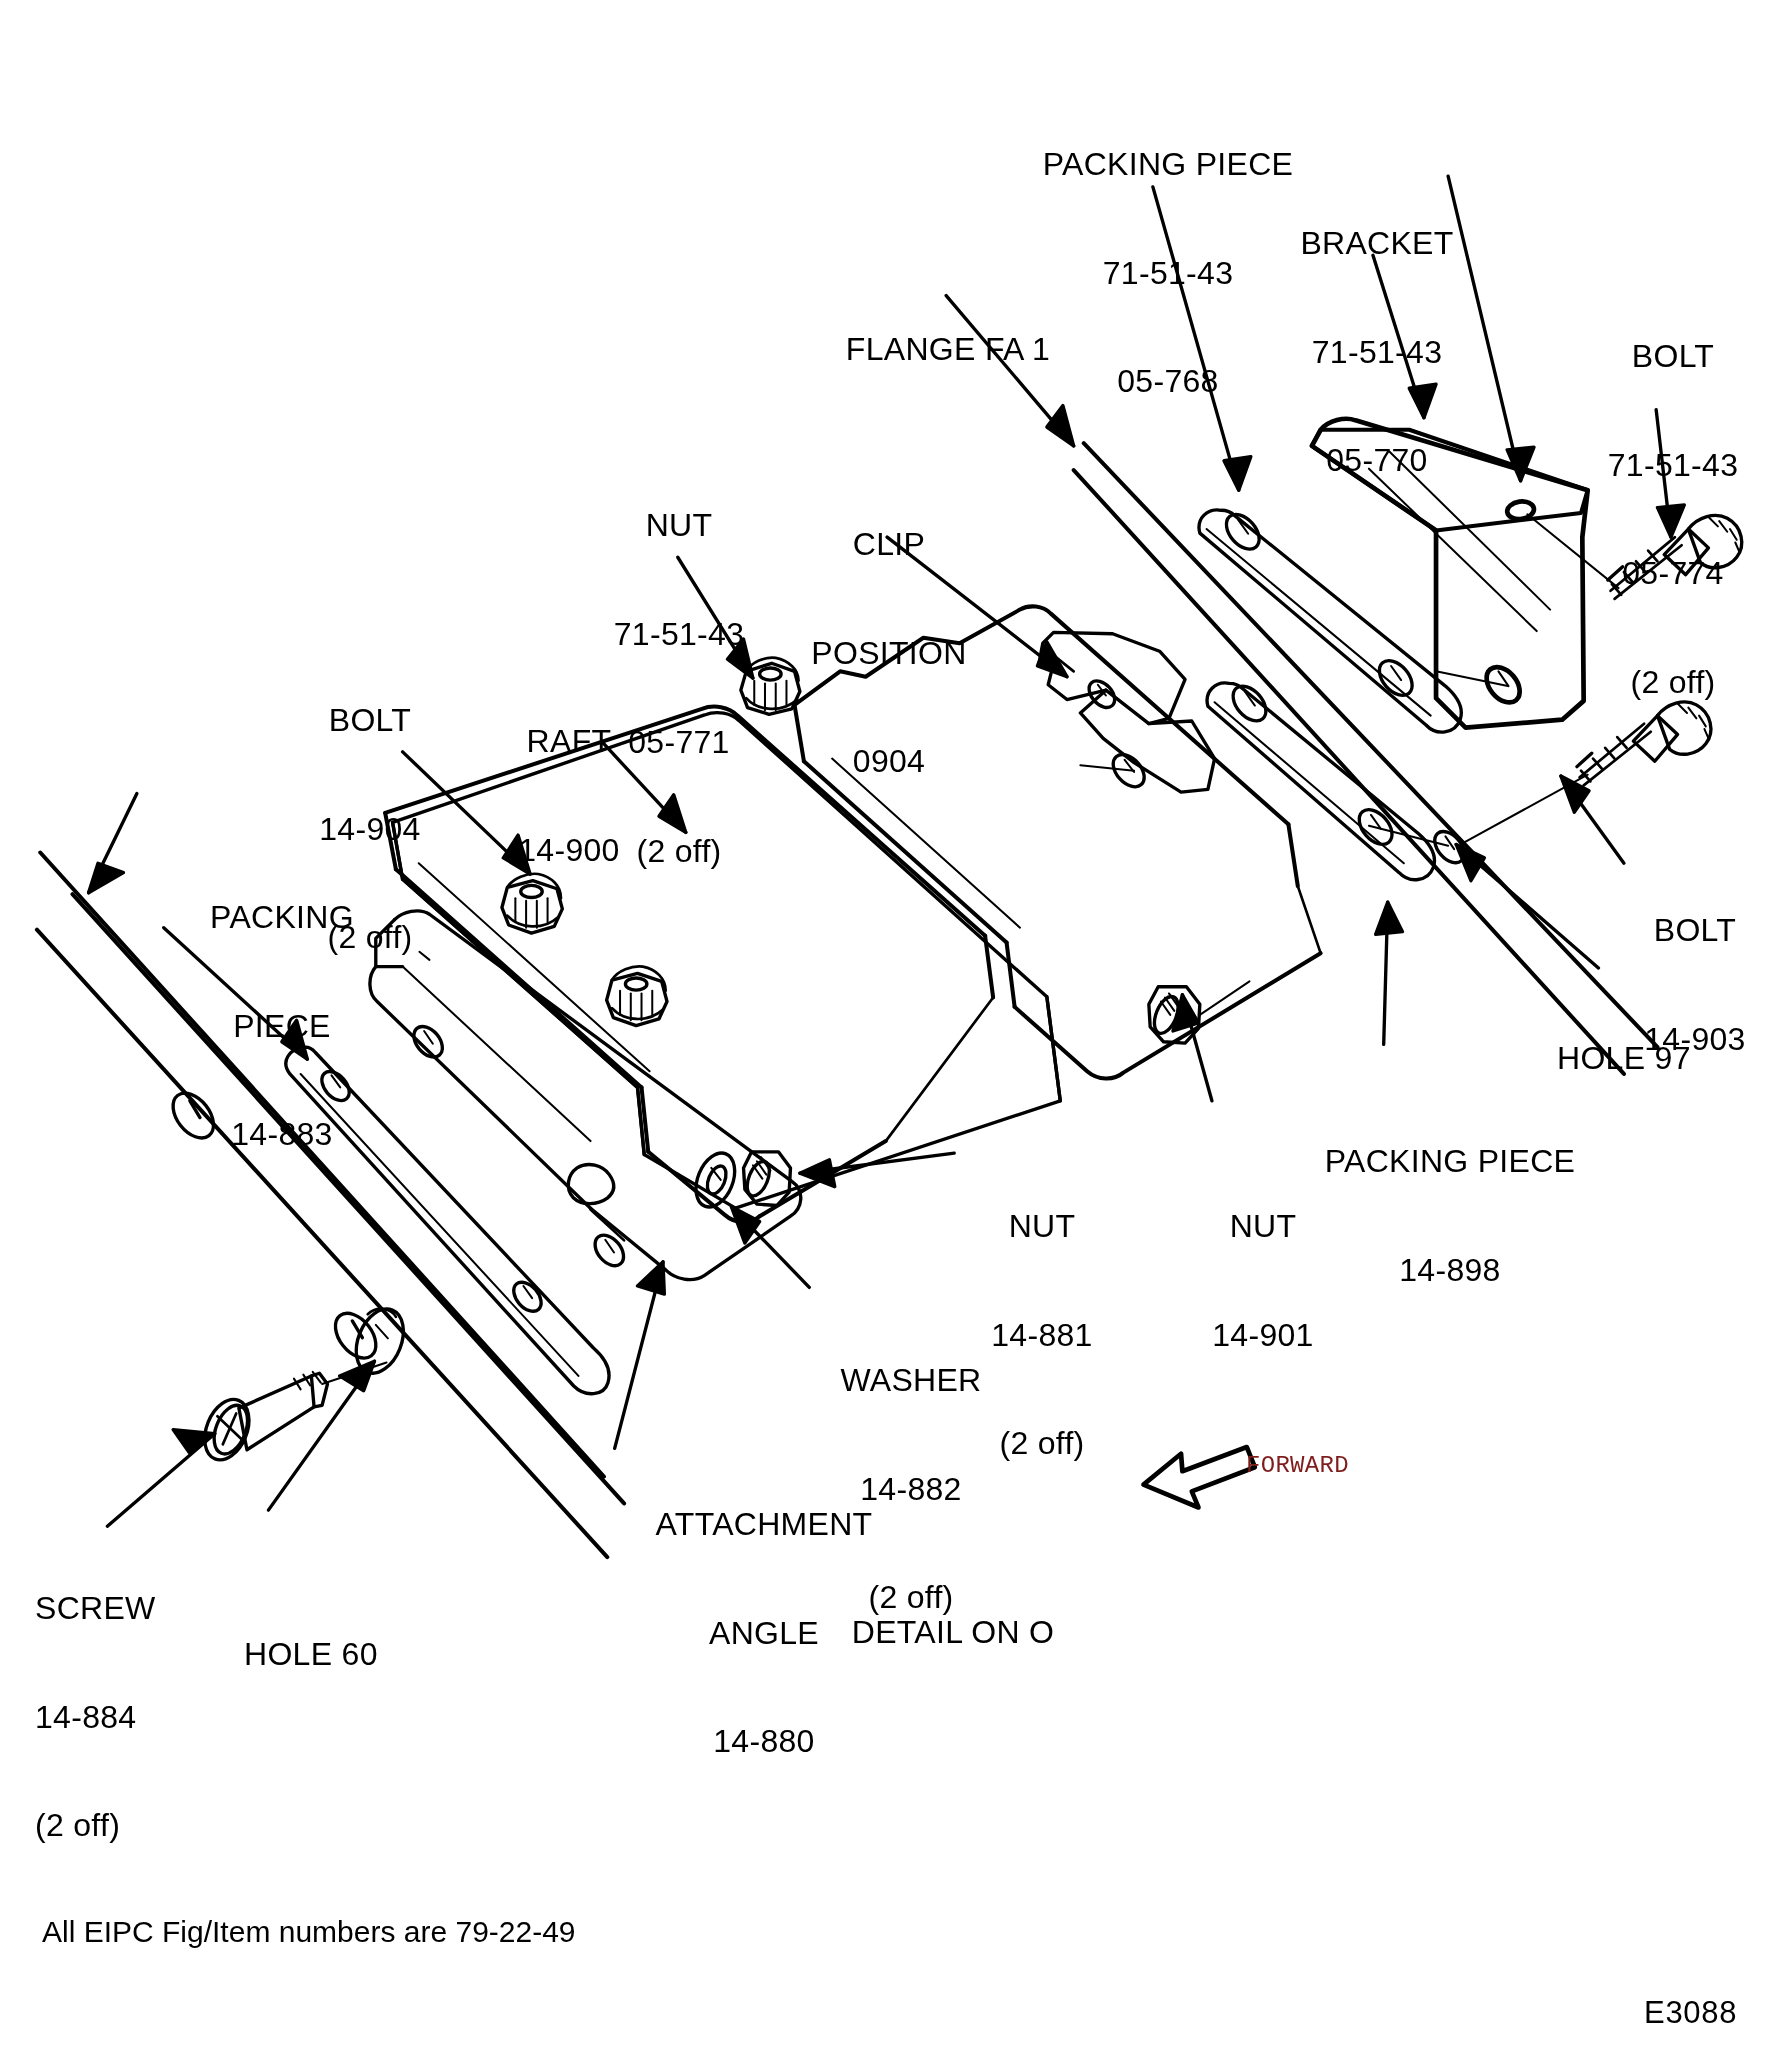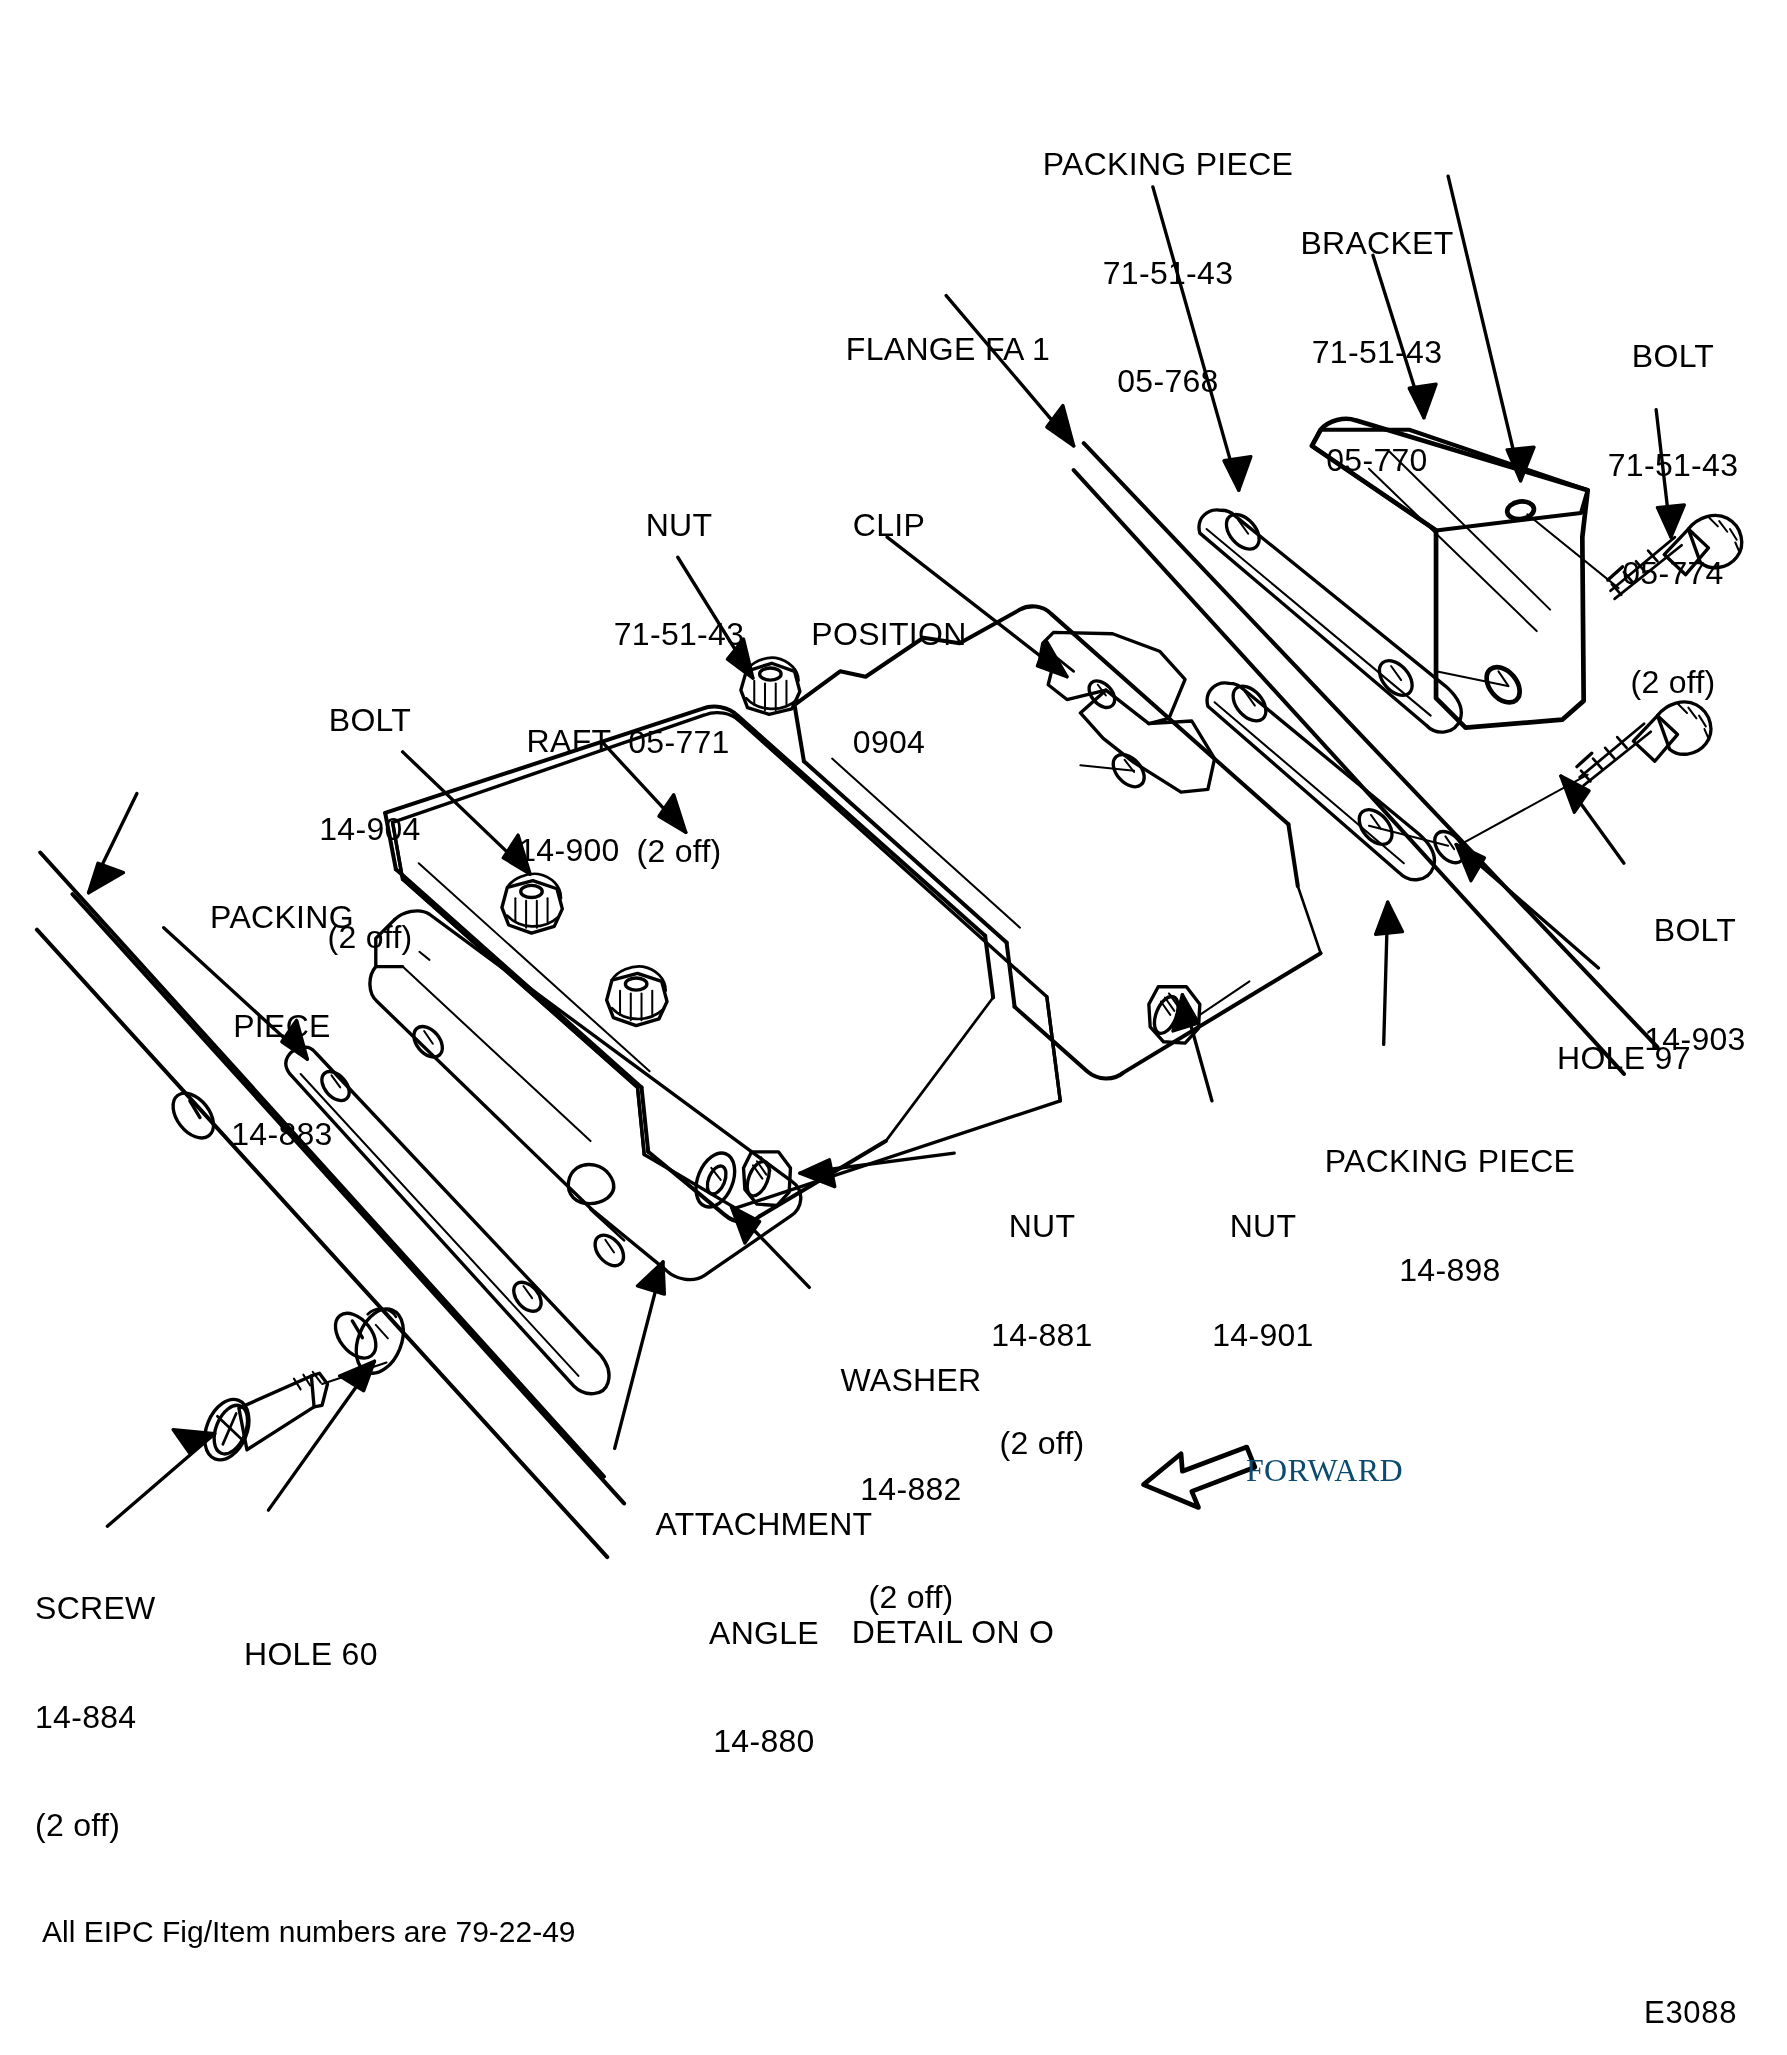--- a/index.html
+++ b/index.html
@@ -50,24 +50,24 @@
   .figcode {
     position: absolute;
     font-family: "Liberation Sans", sans-serif;
     font-size: 31px;
     letter-spacing: 0.7px;
     color: #000000;
     white-space: pre;
   }
   .fwd-label {
     position: absolute;
-    font-family: Liberation Serif, serif;
-    font-size: 32px;
+    font-family: Liberation Mono, monospace;
+    font-size: 24px;
     letter-spacing: 0.3px;
-    color: #0c4a6e;
+    color: #7f1d1d;
     white-space: pre;
   }
 </style>
 </head>
 <body>
 
 <div id="sheet">
 
   <svg id="artwork" viewBox="0 0 2663 3063" xmlns="http://www.w3.org/2000/svg">
     <g fill="none" stroke="#000000" stroke-width="5" stroke-linecap="round" stroke-linejoin="round">
@@ -552,21 +552,21 @@
     <div>FLANGE FA 1</div>
   </div>
 
   <div class="lbl c" style="left:679px; top:435px;">
     <div>NUT</div>
     <div>71-51-43</div>
     <div>05-771</div>
     <div>(2 off)</div>
   </div>
 
-  <div class="lbl c" style="left:889px; top:435px;">
+  <div class="lbl c" style="left:889px; top:454px;">
     <div>CLIP</div>
     <div>POSITION</div>
     <div>0904</div>
   </div>
 
   <div class="lbl c" style="left:370px; top:630px;">
     <div>BOLT</div>
     <div>14-904</div>
     <div>(2 off)</div>
   </div>

